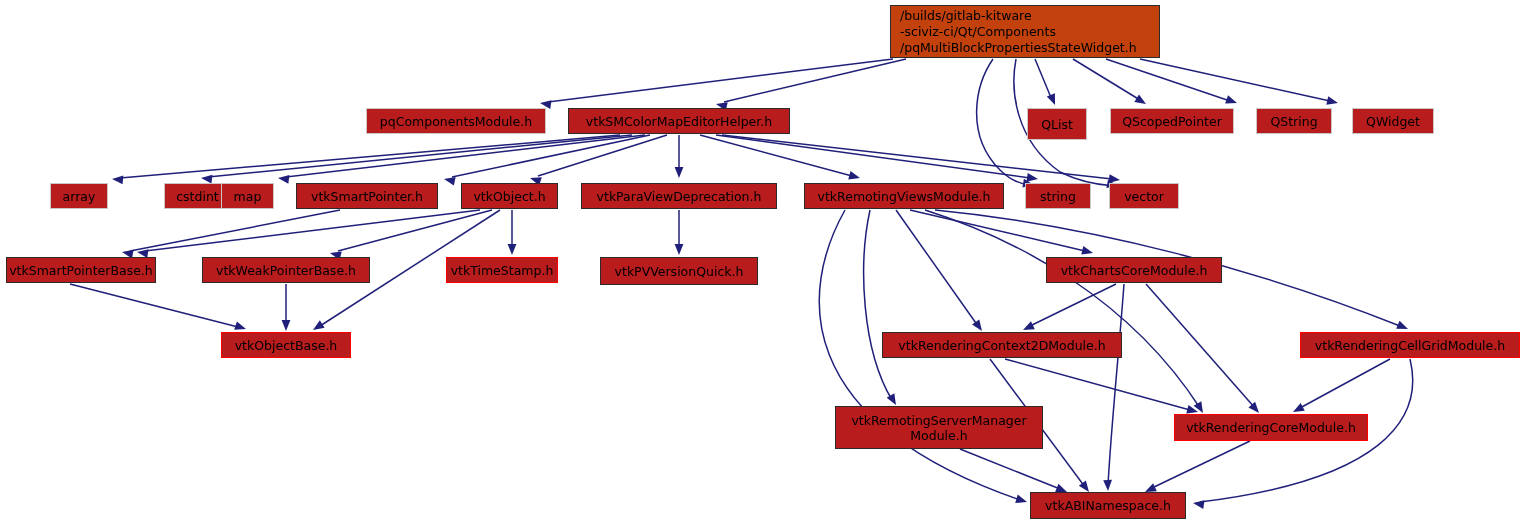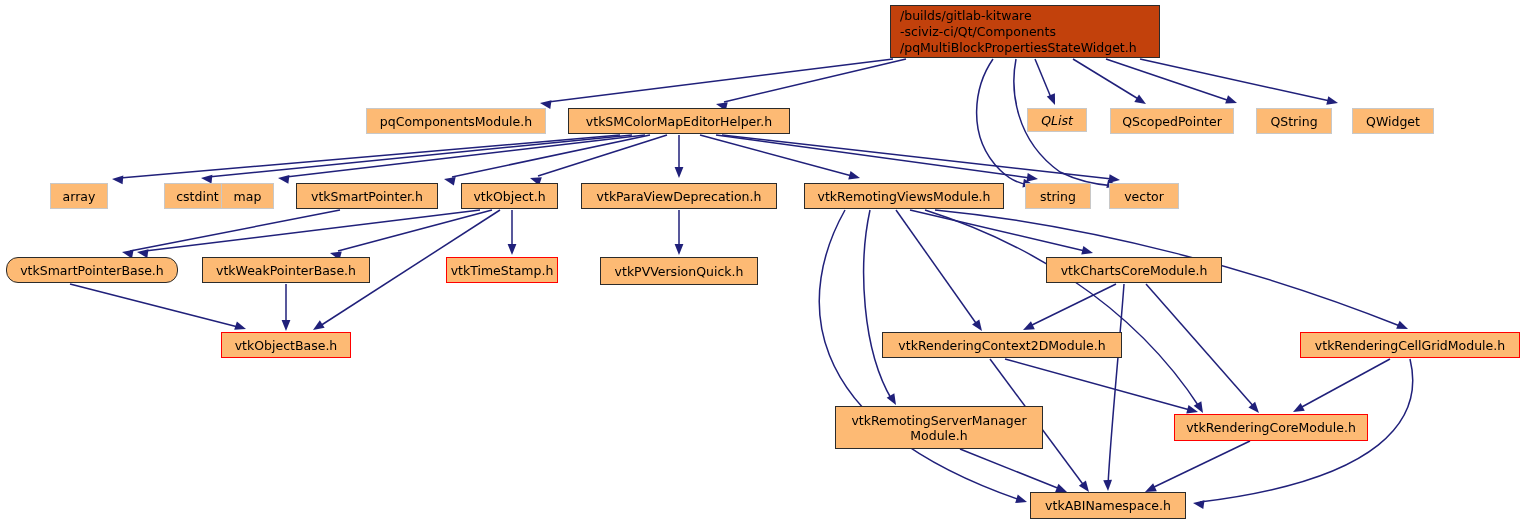--- a/index.html
+++ b/index.html
@@ -25,21 +25,21 @@
   .node {
     position: absolute;
     box-sizing: border-box;
     display: flex;
     align-items: center;
     justify-content: center;
     text-align: center;
     font-size: 12.5px;
     line-height: 15px;
     color: #000000;
-    background: #fdba74;
+    background: #b91c1c;
     white-space: pre-line;
     z-index: 2;
   }
   .node.gray-border {
     border: 1px solid #c8c8c8;
   }
   .node.black-border {
     border: 1.6px solid #2b2b2b;
   }
   .node.red-border {
@@ -219,34 +219,34 @@
         <path d="M 1410,359 C 1425,420 1380,480 1200,502" fill="none" stroke="#20207a" stroke-width="1.5"></path>
         <polygon points="0,0 -11,-4.4 -11,4.4" fill="#20207a" transform="translate(1193,503) rotate(188)"></polygon>
       </g>
     </svg>
   <div id="node-layer">
       <div class="node root-node" style="left: 890px; top: 5px; width: 270px; height: 53px;"><span>/builds/gitlab-kitware
 -sciviz-ci/Qt/Components
 /pqMultiBlockPropertiesStateWidget.h</span></div>
       <div class="node gray-border" style="left: 366px; top: 108px; width: 180px; height: 26px;"><span>pqComponentsModule.h</span></div>
       <div class="node black-border" style="left: 568px; top: 108px; width: 222px; height: 26px;"><span>vtkSMColorMapEditorHelper.h</span></div>
-      <div class="node gray-border" style="left: 1027px; top: 108px; width: 60px; height: 24px; font-style: italic;"><span>QList</span></div>
+      <div class="node gray-border" style="left: 1027px; top: 108px; width: 60px; height: 32px;"><span>QList</span></div>
       <div class="node gray-border" style="left: 1110px; top: 108px; width: 124px; height: 26px;"><span>QScopedPointer</span></div>
       <div class="node gray-border" style="left: 1256px; top: 108px; width: 76px; height: 26px;"><span>QString</span></div>
       <div class="node gray-border" style="left: 1352px; top: 108px; width: 82px; height: 26px;"><span>QWidget</span></div>
       <div class="node gray-border" style="left: 50px; top: 183px; width: 58px; height: 26px;"><span>array</span></div>
       <div class="node gray-border" style="left: 131px; top: 183px; width: 67px; height: 26px; margin-left: 33px;"><span>cstdint</span></div>
       <div class="node gray-border" style="left: 221px; top: 183px; width: 53px; height: 26px;"><span>map</span></div>
       <div class="node black-border" style="left: 296px; top: 183px; width: 142px; height: 26px;"><span>vtkSmartPointer.h</span></div>
       <div class="node black-border" style="left: 461px; top: 183px; width: 97px; height: 26px;"><span>vtkObject.h</span></div>
       <div class="node black-border" style="left: 581px; top: 183px; width: 196px; height: 26px;"><span>vtkParaViewDeprecation.h</span></div>
       <div class="node black-border" style="left: 804px; top: 183px; width: 200px; height: 26px;"><span>vtkRemotingViewsModule.h</span></div>
       <div class="node gray-border" style="left: 1025px; top: 183px; width: 66px; height: 26px;"><span>string</span></div>
       <div class="node gray-border" style="left: 1109px; top: 183px; width: 70px; height: 26px;"><span>vector</span></div>
-      <div class="node black-border" style="left: 6px; top: 257px; width: 172px; height: 26px; border-radius: 12px;"><span>vtkSmartPointerBase.h</span></div>
+      <div class="node black-border" style="left: 6px; top: 257px; width: 150px; height: 26px;"><span>vtkSmartPointerBase.h</span></div>
       <div class="node black-border" style="left: 202px; top: 257px; width: 168px; height: 26px;"><span>vtkWeakPointerBase.h</span></div>
       <div class="node red-border" style="left: 446px; top: 257px; width: 112px; height: 26px;"><span>vtkTimeStamp.h</span></div>
       <div class="node black-border" style="left: 600px; top: 257px; width: 158px; height: 28px;"><span>vtkPVVersionQuick.h</span></div>
       <div class="node black-border" style="left: 1046px; top: 257px; width: 176px; height: 26px;"><span>vtkChartsCoreModule.h</span></div>
       <div class="node red-border" style="left: 221px; top: 332px; width: 130px; height: 26px;"><span>vtkObjectBase.h</span></div>
       <div class="node black-border" style="left: 882px; top: 332px; width: 240px; height: 26px; text-align: center;"><span>vtkRenderingContext2DModule.h</span></div>
       <div class="node red-border" style="left: 1300px; top: 332px; width: 220px; height: 26px;"><span>vtkRenderingCellGridModule.h</span></div>
       <div class="node black-border" style="left: 835px; top: 406px; width: 208px; height: 43px;"><span>vtkRemotingServerManager
 Module.h</span></div>
       <div class="node red-border" style="left: 1174px; top: 414px; width: 194px; height: 27px;"><span>vtkRenderingCoreModule.h</span></div>

